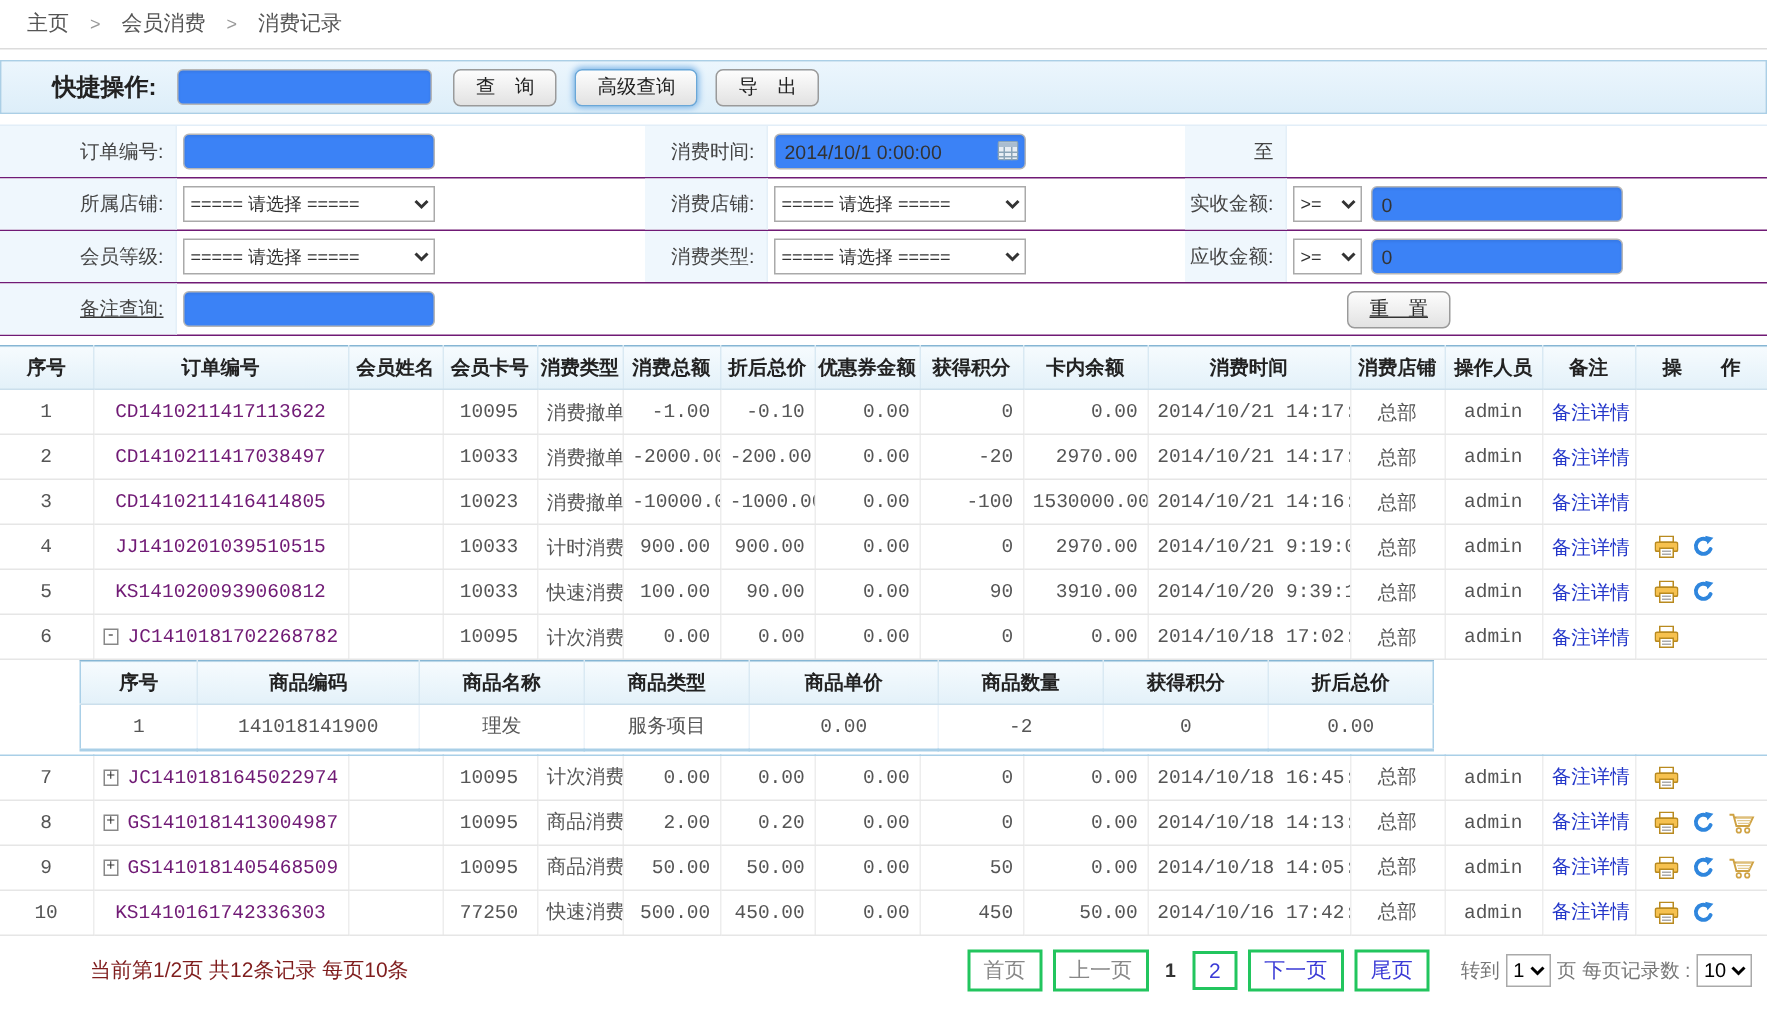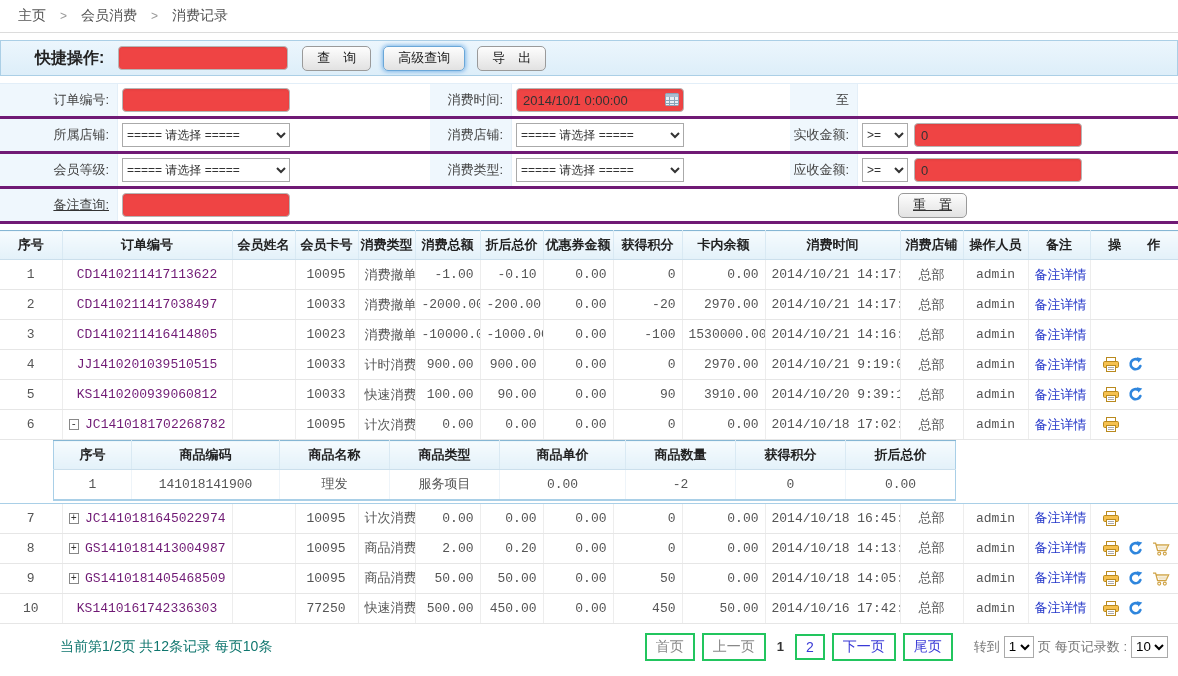--- a/index.html
+++ b/index.html
@@ -7,28 +7,28 @@
   .mono { font-family:"Liberation Mono","DejaVu Sans Mono",monospace; }
 
   
   .breadcrumb { height:33px; display:flex; align-items:center; padding-left:18px; gap:14px; color:#555; font-size:14px; border-bottom:1px solid #dcdcdc; }
   .breadcrumb .crumb { cursor:pointer; }
   .breadcrumb .sep { color:#999; font-size:12px; }
 
   
   .quickbar { margin:7px 0 0 0; height:36px; border:1px solid #abcfe6; background:linear-gradient(#ecf6fd,#ddeef9); display:flex; align-items:center; padding-left:34px; }
   .quickbar .qlabel { font-weight:bold; font-size:16px; color:#222; margin-right:14px; }
-  .txt { height:24px; border:1px solid #b6b6b6; border-radius:4px; background:#ef4444; box-shadow:inset 0 1px 2px rgba(0,0,0,.08); padding:0 6px; font-size:13px; color:#333; outline:none; font-family:inherit; }
+  .txt { height:24px; border:1px solid #b6b6b6; border-radius:4px; background:#3b82f6; box-shadow:inset 0 1px 2px rgba(0,0,0,.08); padding:0 6px; font-size:13px; color:#333; outline:none; font-family:inherit; }
   .quickbar .txt { width:170px; margin-right:14px; }
   .btn { height:25px; padding:0 14px; border:1px solid #9a9a9a; border-radius:5px; background:linear-gradient(#fdfdfd,#e2e2e2); font-size:13px; color:#222; cursor:pointer; margin-right:12px; font-family:inherit; }
   .btn.focused { border-color:#6aa7d8; box-shadow:0 0 4px 1px #7fb6e8; }
 
   
   .filters { margin-top:7px; border-top:1px solid #e2eef8; }
-  .frow { display:grid; grid-template-columns:118px 312px 82px 278px 68px 320px; height:35px; border-bottom:3px solid #701a75; align-items:center; }
+  .frow { display:grid; grid-template-columns:118px 312px 82px 278px 68px 320px; height:35px; border-bottom:1px solid #701a75; align-items:center; }
   .flabel { background:#eff7fd; height:100%; display:flex; align-items:center; justify-content:flex-end; padding-right:8px; color:#444; font-size:13px; border-right:1px solid #e4eff8; }
   .ffield { padding-left:4px; display:flex; align-items:center; height:100%; }
   .ffield .txt { width:168px; }
   .sel { height:24px; border:1px solid #aaa; background:#fff; font-size:12px; color:#333; width:168px; font-family:inherit; }
   .sel.small { width:46px; margin-right:6px; }
   .datebox { position:relative; width:168px; }
   .datebox .txt { width:168px; padding-right:22px; font-size:13px; }
   .datebox .cal { position:absolute; right:5px; top:5px; cursor:pointer; }
   .resetwrap { padding-left:40px; }
 
@@ -50,21 +50,21 @@
   
   .subwrap { padding:0 0 2px 0; background:#fff; }
   table.subtable { border-collapse:collapse; table-layout:fixed; width:902px; margin-left:53px; border:1px solid #a9cfe7; border-bottom:2px solid #a9cfe7; }
   table.subtable th { background:#e8f3fb; border-bottom:1px solid #bcd9eb; border-right:1px solid #cfe4f2; height:24px; font-size:13px; color:#222; }
   table.subtable td { height:30px; text-align:center; font-size:13px; color:#555; border-right:1px solid #eef4f9; }
   table.subtable th:last-child, table.subtable td:last-child { border-right:none; }
   tr.subrow > td { padding:0 !important; border-right:none !important; border-bottom:1px solid #a9cfe7 !important; }
 
   
   .pagerbar { margin-top:9px; display:flex; align-items:center; justify-content:space-between; padding:0 10px 0 60px; height:28px; }
-  .status { color:#0f766e; font-size:14px; }
+  .status { color:#7f1d1d; font-size:14px; }
   .pager { display:flex; align-items:center; gap:7px; }
   .pbtn { border:2px solid #22c55e; background:#fff; padding:3px 9px; font-size:14px; cursor:pointer; }
   .pbtn.gray { color:#888; }
   .pbtn.blue { color:#3a3ad6; }
   .pcur { font-weight:bold; color:#333; padding:0 4px; font-size:13px; }
   .goto { display:flex; align-items:center; gap:4px; color:#777; font-size:13px; margin-left:14px; }
   .goto select { height:22px; border:1px solid #aaa; background:#fff; font-family:inherit; }
 </style>
 </head>
 <body>

